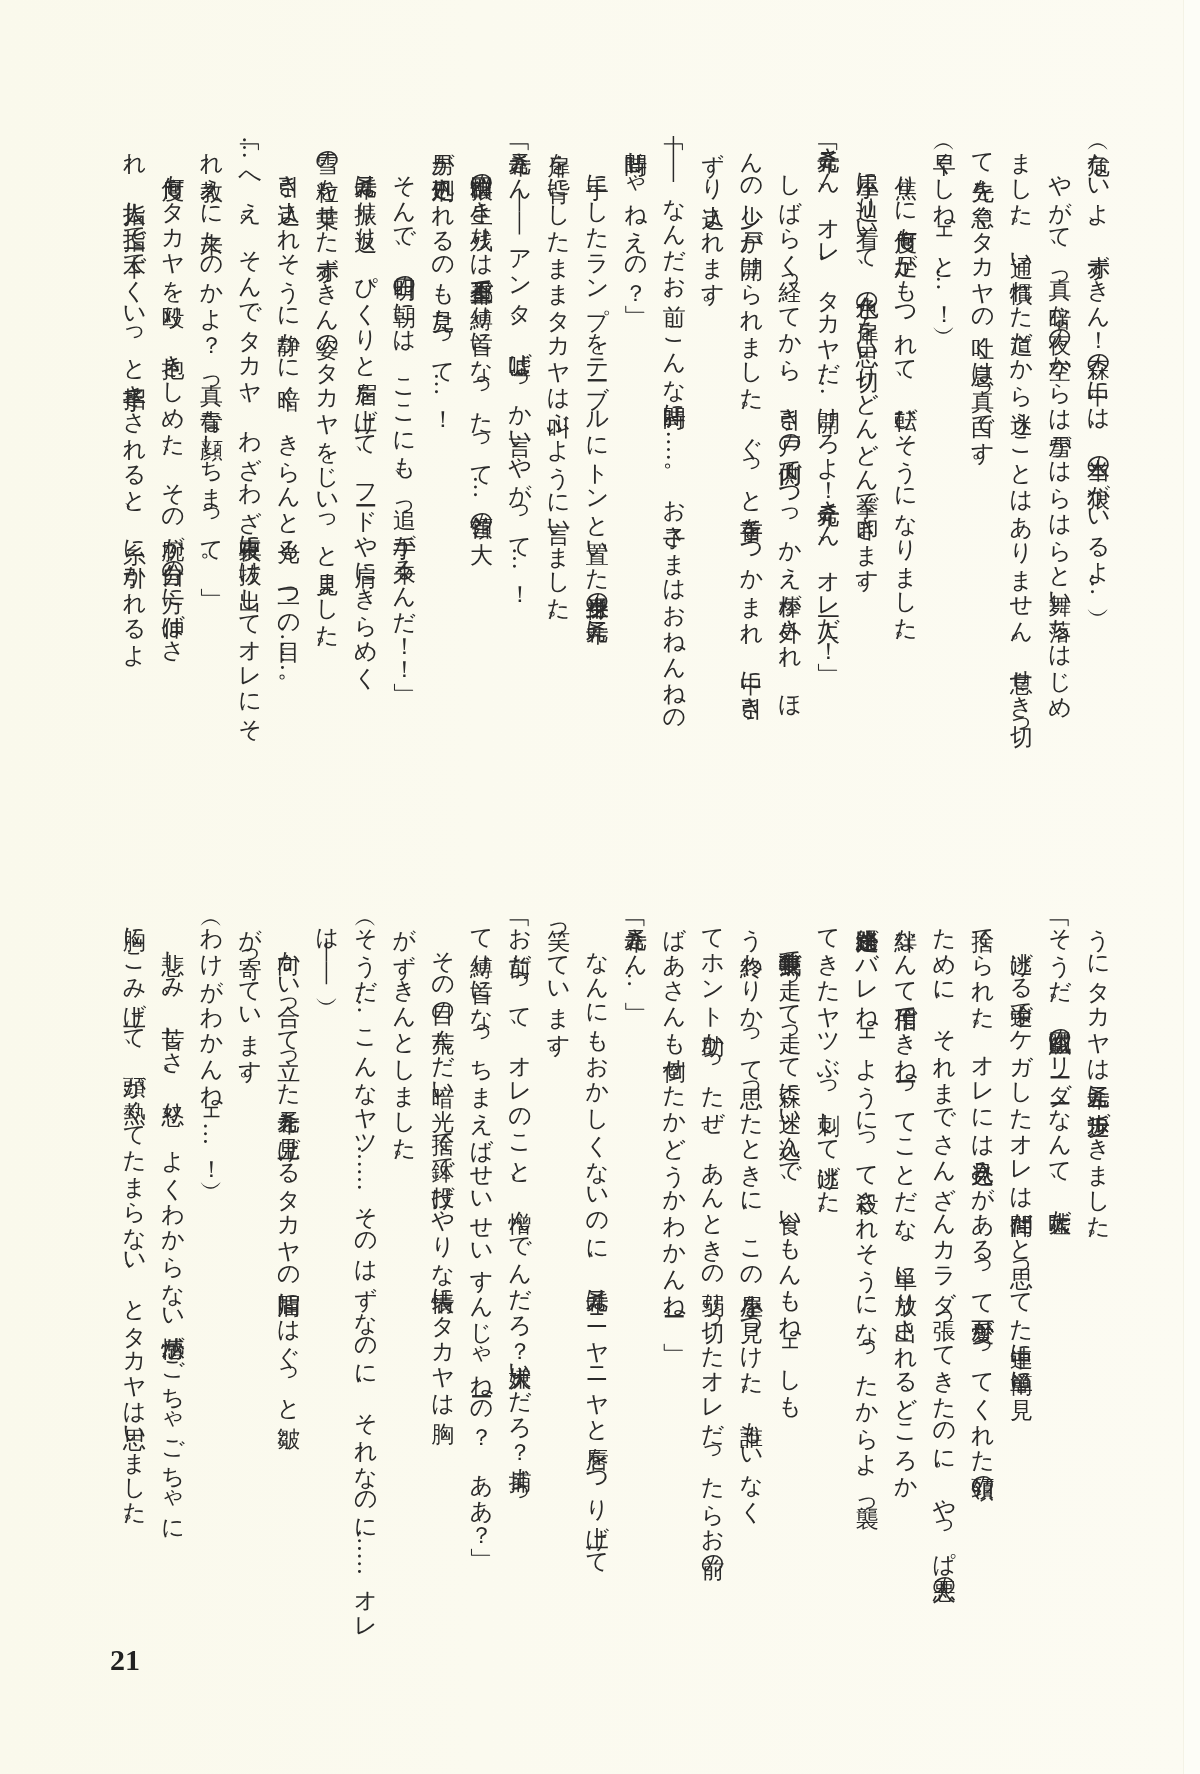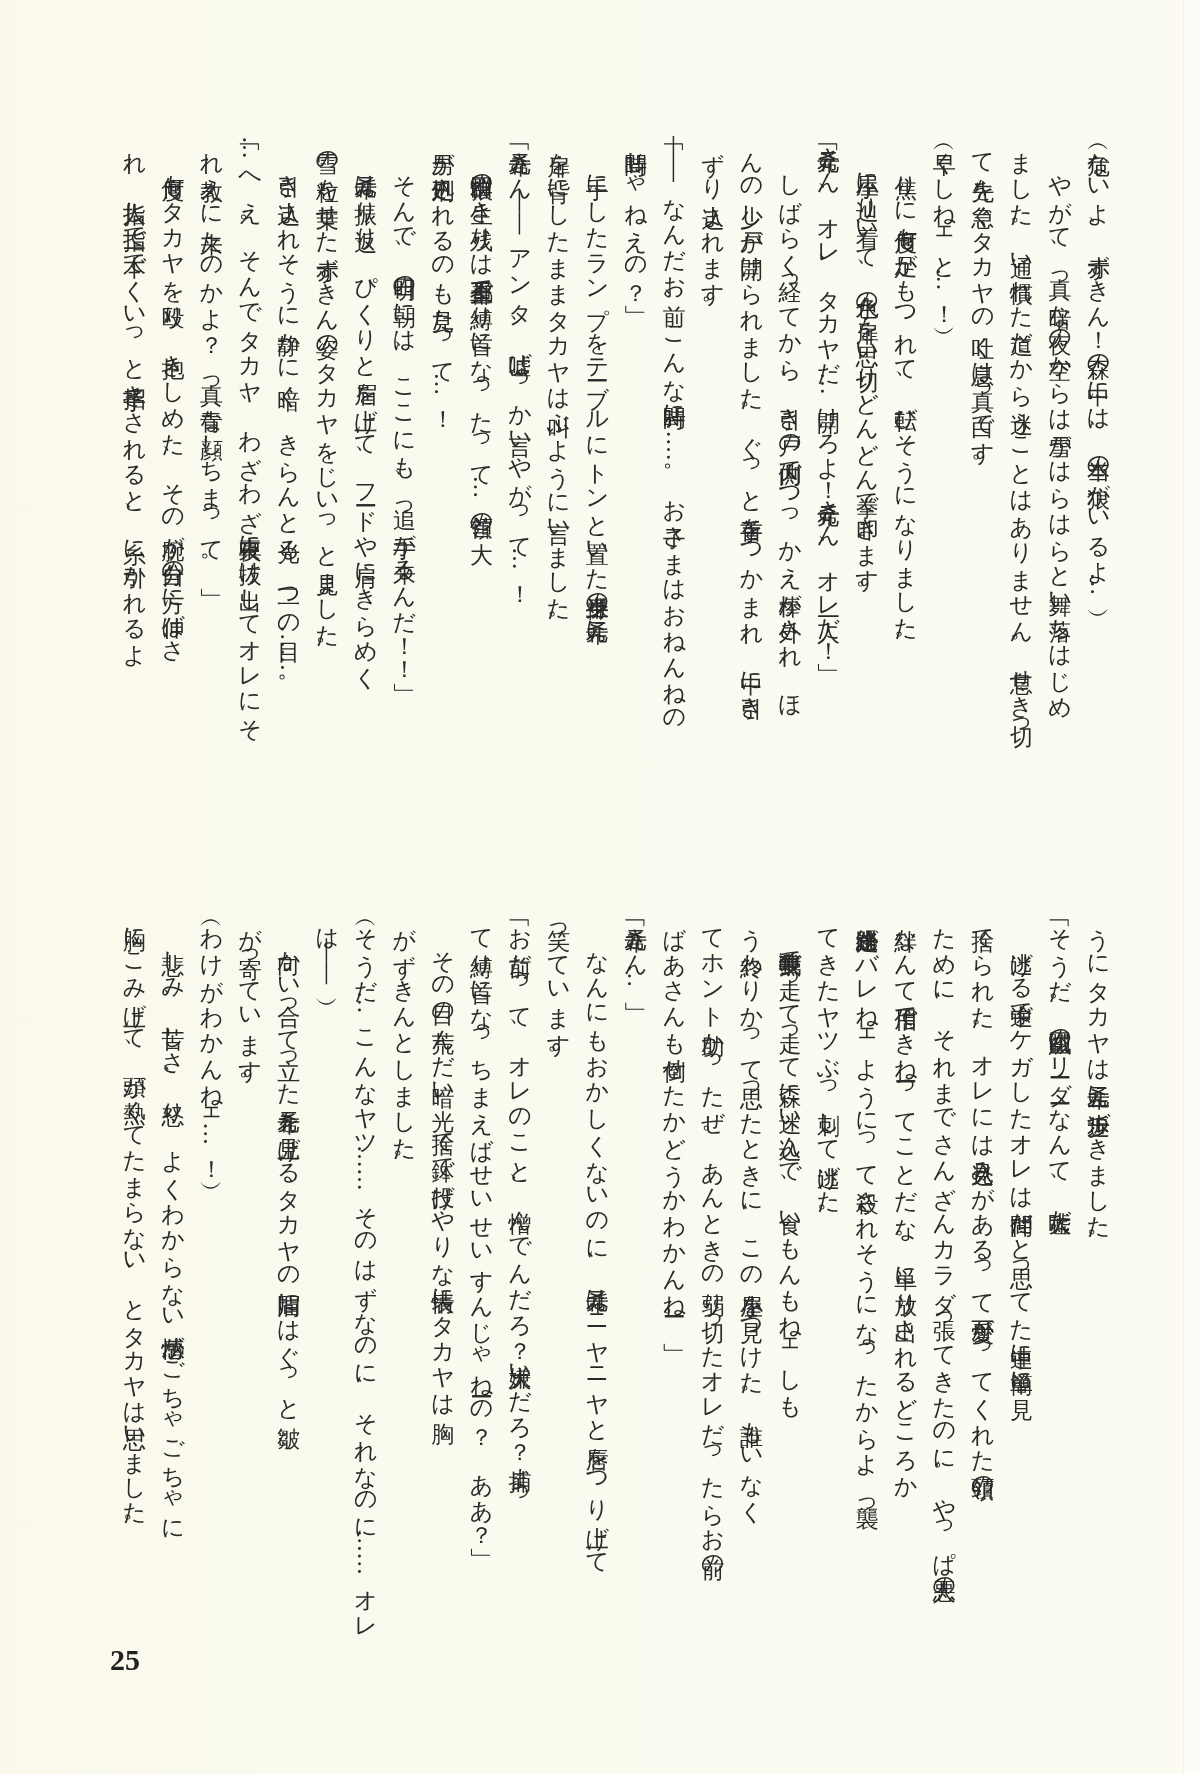--- a/index.html
+++ b/index.html
@@ -119,14 +119,14 @@
     <div class="col">がずきんとしました。</div>
     <div class="col">（そうだ…こんなヤツ……そのはずなのに、それなのに……オレ</div>
     <div class="col">は――）</div>
     <div class="col">　向かい合って立った元希を見上げるタカヤの眉間にはぐっと皺</div>
     <div class="col">が寄っています。</div>
     <div class="col">（わけがわかんねェ…！）</div>
     <div class="col">　悲しみ、苦しさ、怒り、よくわからない感情がごちゃごちゃに</div>
     <div class="col fit30">胸にこみ上げて、頭が熱くてたまらない、とタカヤは思いました。</div>
   </div>
 
-  <div class="page-number">25</div>
+  <div class="page-number">21</div>
 </div>
 
 </body></html>

